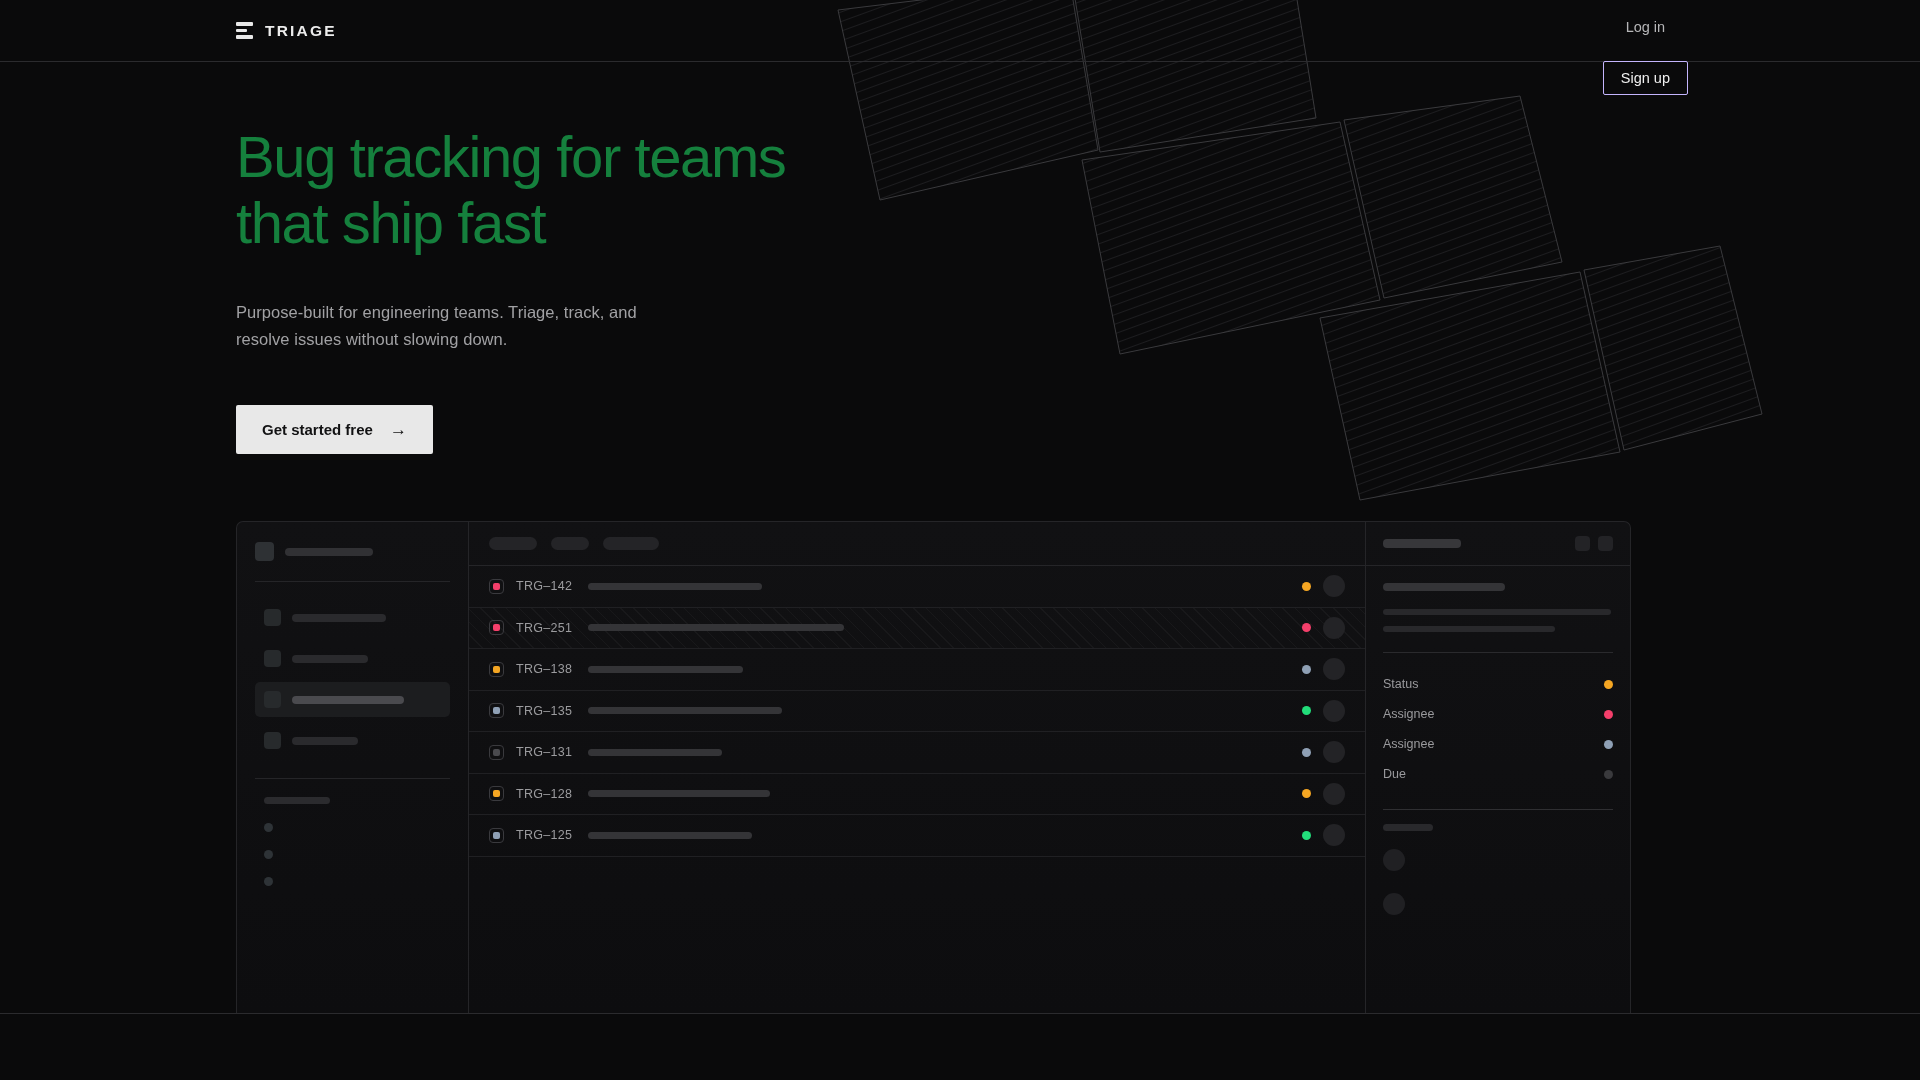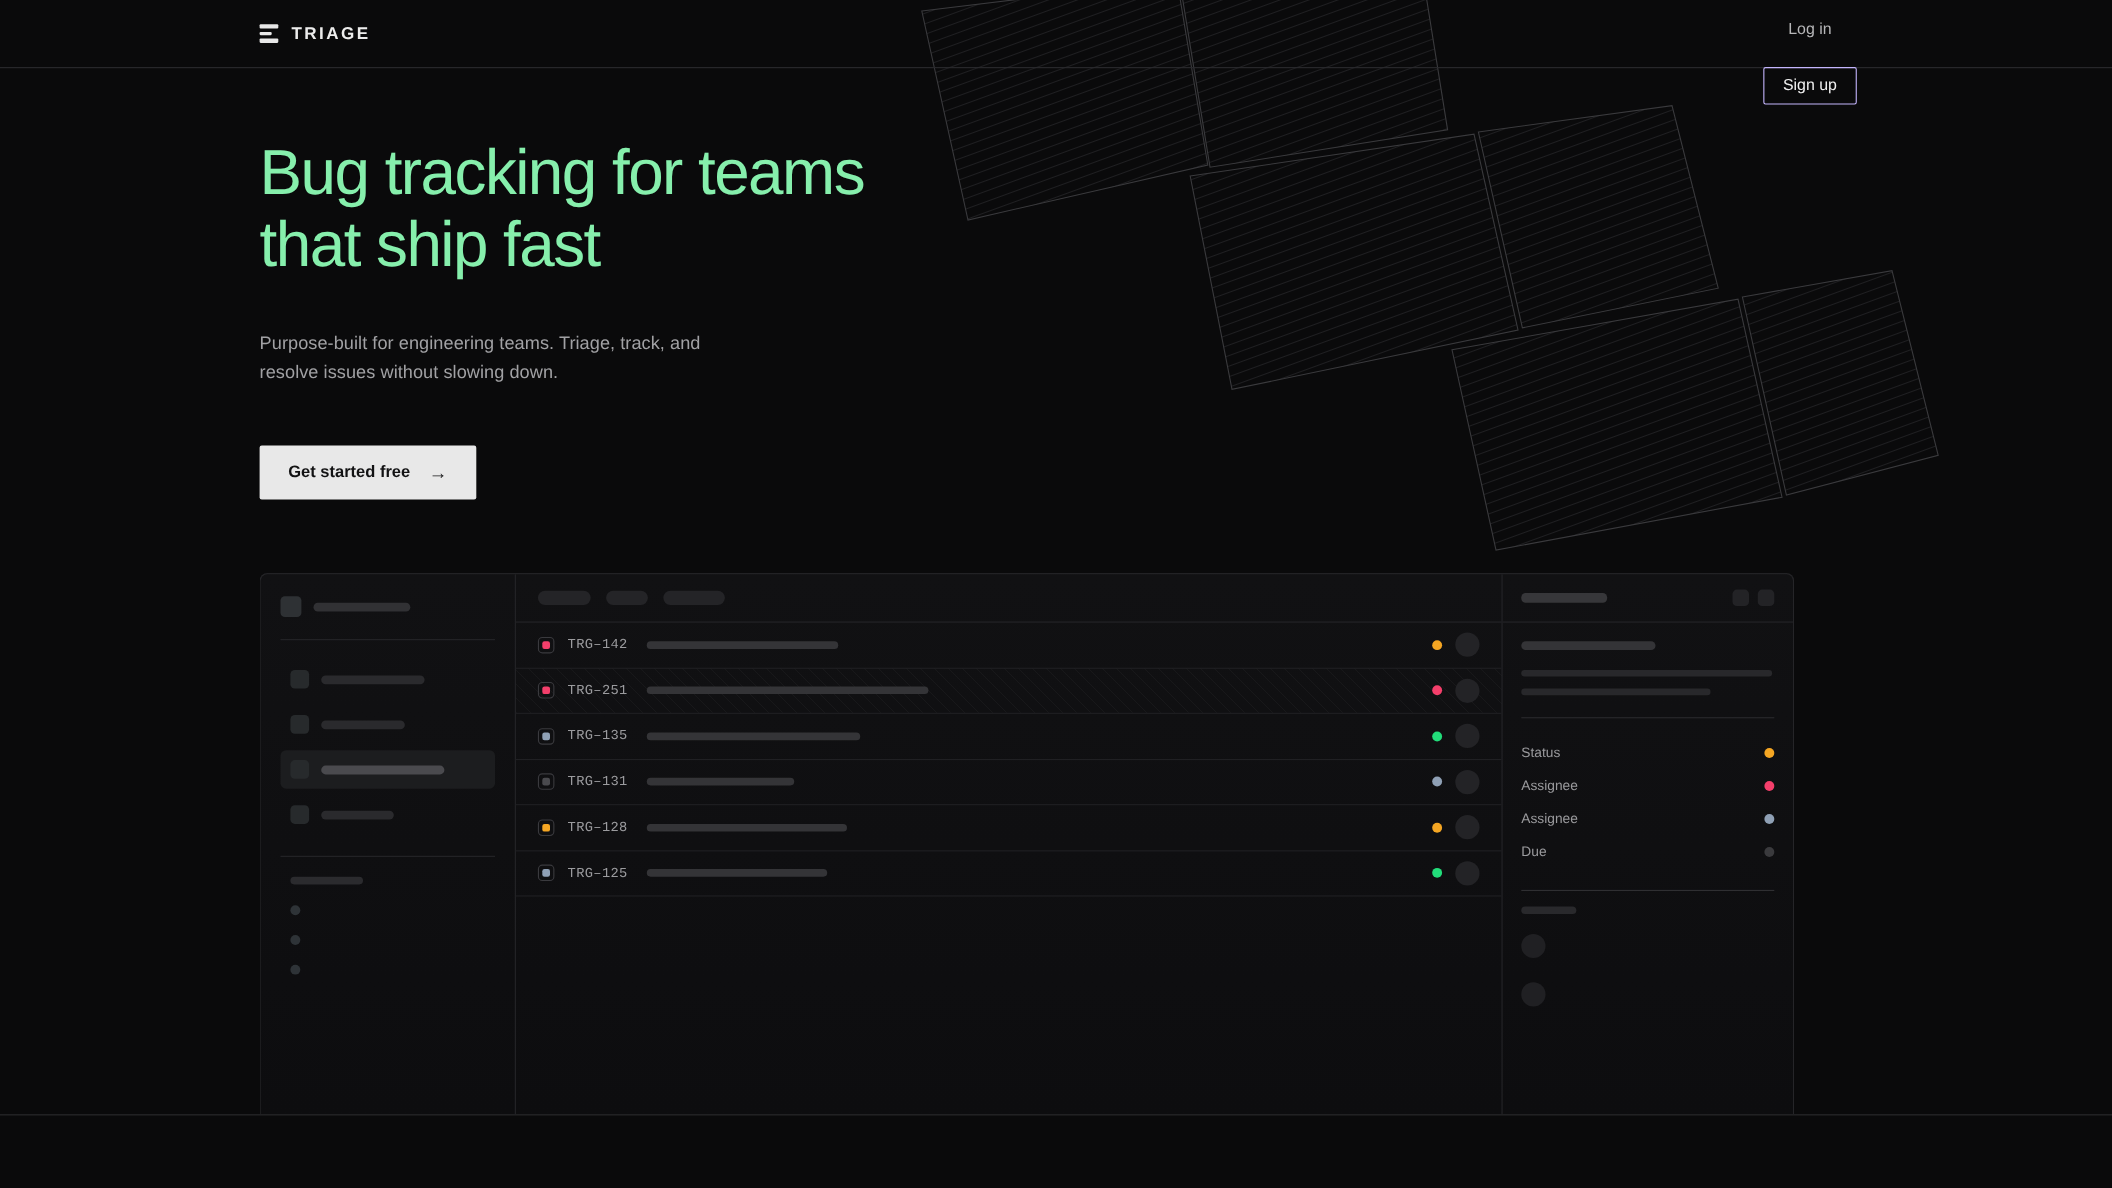--- a/index.html
+++ b/index.html
@@ -36,21 +36,21 @@
   .login-link { color:#b6b6b8; font-size:14.5px; text-decoration:none; cursor:pointer; }
   .signup-btn {
     border:1px solid #c4b5fd; background:transparent; color:#f0f0f0;
     font-size:14.5px; font-family:inherit; padding:8px 17px; cursor:pointer;
     border-radius:2px;
   }
 
   
   .hero { position:absolute; left:236px; top:124px; z-index:3; }
   .hero h1 {
-    color:#86efac; font-size:58px; font-weight:400; line-height:1.13;
+    color:#15803d; font-size:58px; font-weight:400; line-height:1.13;
     letter-spacing:-1.4px; white-space:pre-line;
   }
   .hero p {
     margin-top:44px; color:#a1a1a4; font-size:16.5px; line-height:1.62;
     white-space:pre-line; letter-spacing:0.05px;
   }
   .cta {
     margin-top:52px; display:inline-flex; align-items:center; gap:17px;
     background:#e8e8e8; color:#121213; border:none; cursor:pointer;
     font-family:inherit; font-size:15px; font-weight:700;
@@ -75,21 +75,21 @@
   .bar.b1 { width:88px; background:#313134; }
   .mk-div { height:1px; background:#252528; margin:20px 0 18px 0; }
   .nav-item { display:flex; align-items:center; gap:11px; padding:9px 9px; border-radius:5px; margin-bottom:6px; cursor:pointer; }
   .nav-item.active { background:#1c1d1f; }
   .nav-item .bar { background:#2a2a2d; }
   .nav-item.active .bar { background:#4a4a4e; }
   .dotrow { display:flex; align-items:center; padding:9px 9px; }
   .dot-sm { width:9px; height:9px; border-radius:50%; background:#2e3337; }
 
   
-  .mk-main { flex:1; display:flex; flex-direction:column; min-width:0;font-family:Liberation Mono, monospace; }
+  .mk-main { flex:1; display:flex; flex-direction:column; min-width:0; }
   .mk-toolbar { height:44px; border-bottom:1px solid #252528; display:flex; align-items:center; gap:14px; padding:0 20px; }
   .chip { height:13px; border-radius:7px; background:#242427; }
   .list { display:flex; flex-direction:column; }
   .issue {
     position:relative; display:flex; align-items:center; gap:0;
     height:41.5px; padding:0 20px; border-bottom:1px solid #202023; cursor:pointer;
   }
   .issue.hl { background-image:repeating-linear-gradient(45deg,rgba(255,255,255,.035) 0 1px,transparent 1px 9px); }
   .pri {
     width:15px; height:15px; border-radius:4px; border:1px solid #3a3a3e;
@@ -236,20 +236,31 @@
             </span>
           </div>
           <div class="issue hl">
             <span class="pri">
               <i style="background:#f43f6b"></i>
             </span>
             <span class="iid">TRG–251</span>
             <span class="title-bar" style="width:256px"></span>
             <span class="issue-right">
               <span class="st-dot" style="background:#f43f6b"></span>
+              <span class="avatar"></span>
+            </span>
+          </div>
+          <div class="issue">
+            <span class="pri">
+              <i style="background:#f5a623"></i>
+            </span>
+            <span class="iid">TRG–138</span>
+            <span class="title-bar" style="width:155px"></span>
+            <span class="issue-right">
+              <span class="st-dot" style="background:#8fa0b5"></span>
               <span class="avatar"></span>
             </span>
           </div>
           <div class="issue">
             <span class="pri">
               <i style="background:#8fa0b5"></i>
             </span>
             <span class="iid">TRG–135</span>
             <span class="title-bar" style="width:194px"></span>
             <span class="issue-right">

